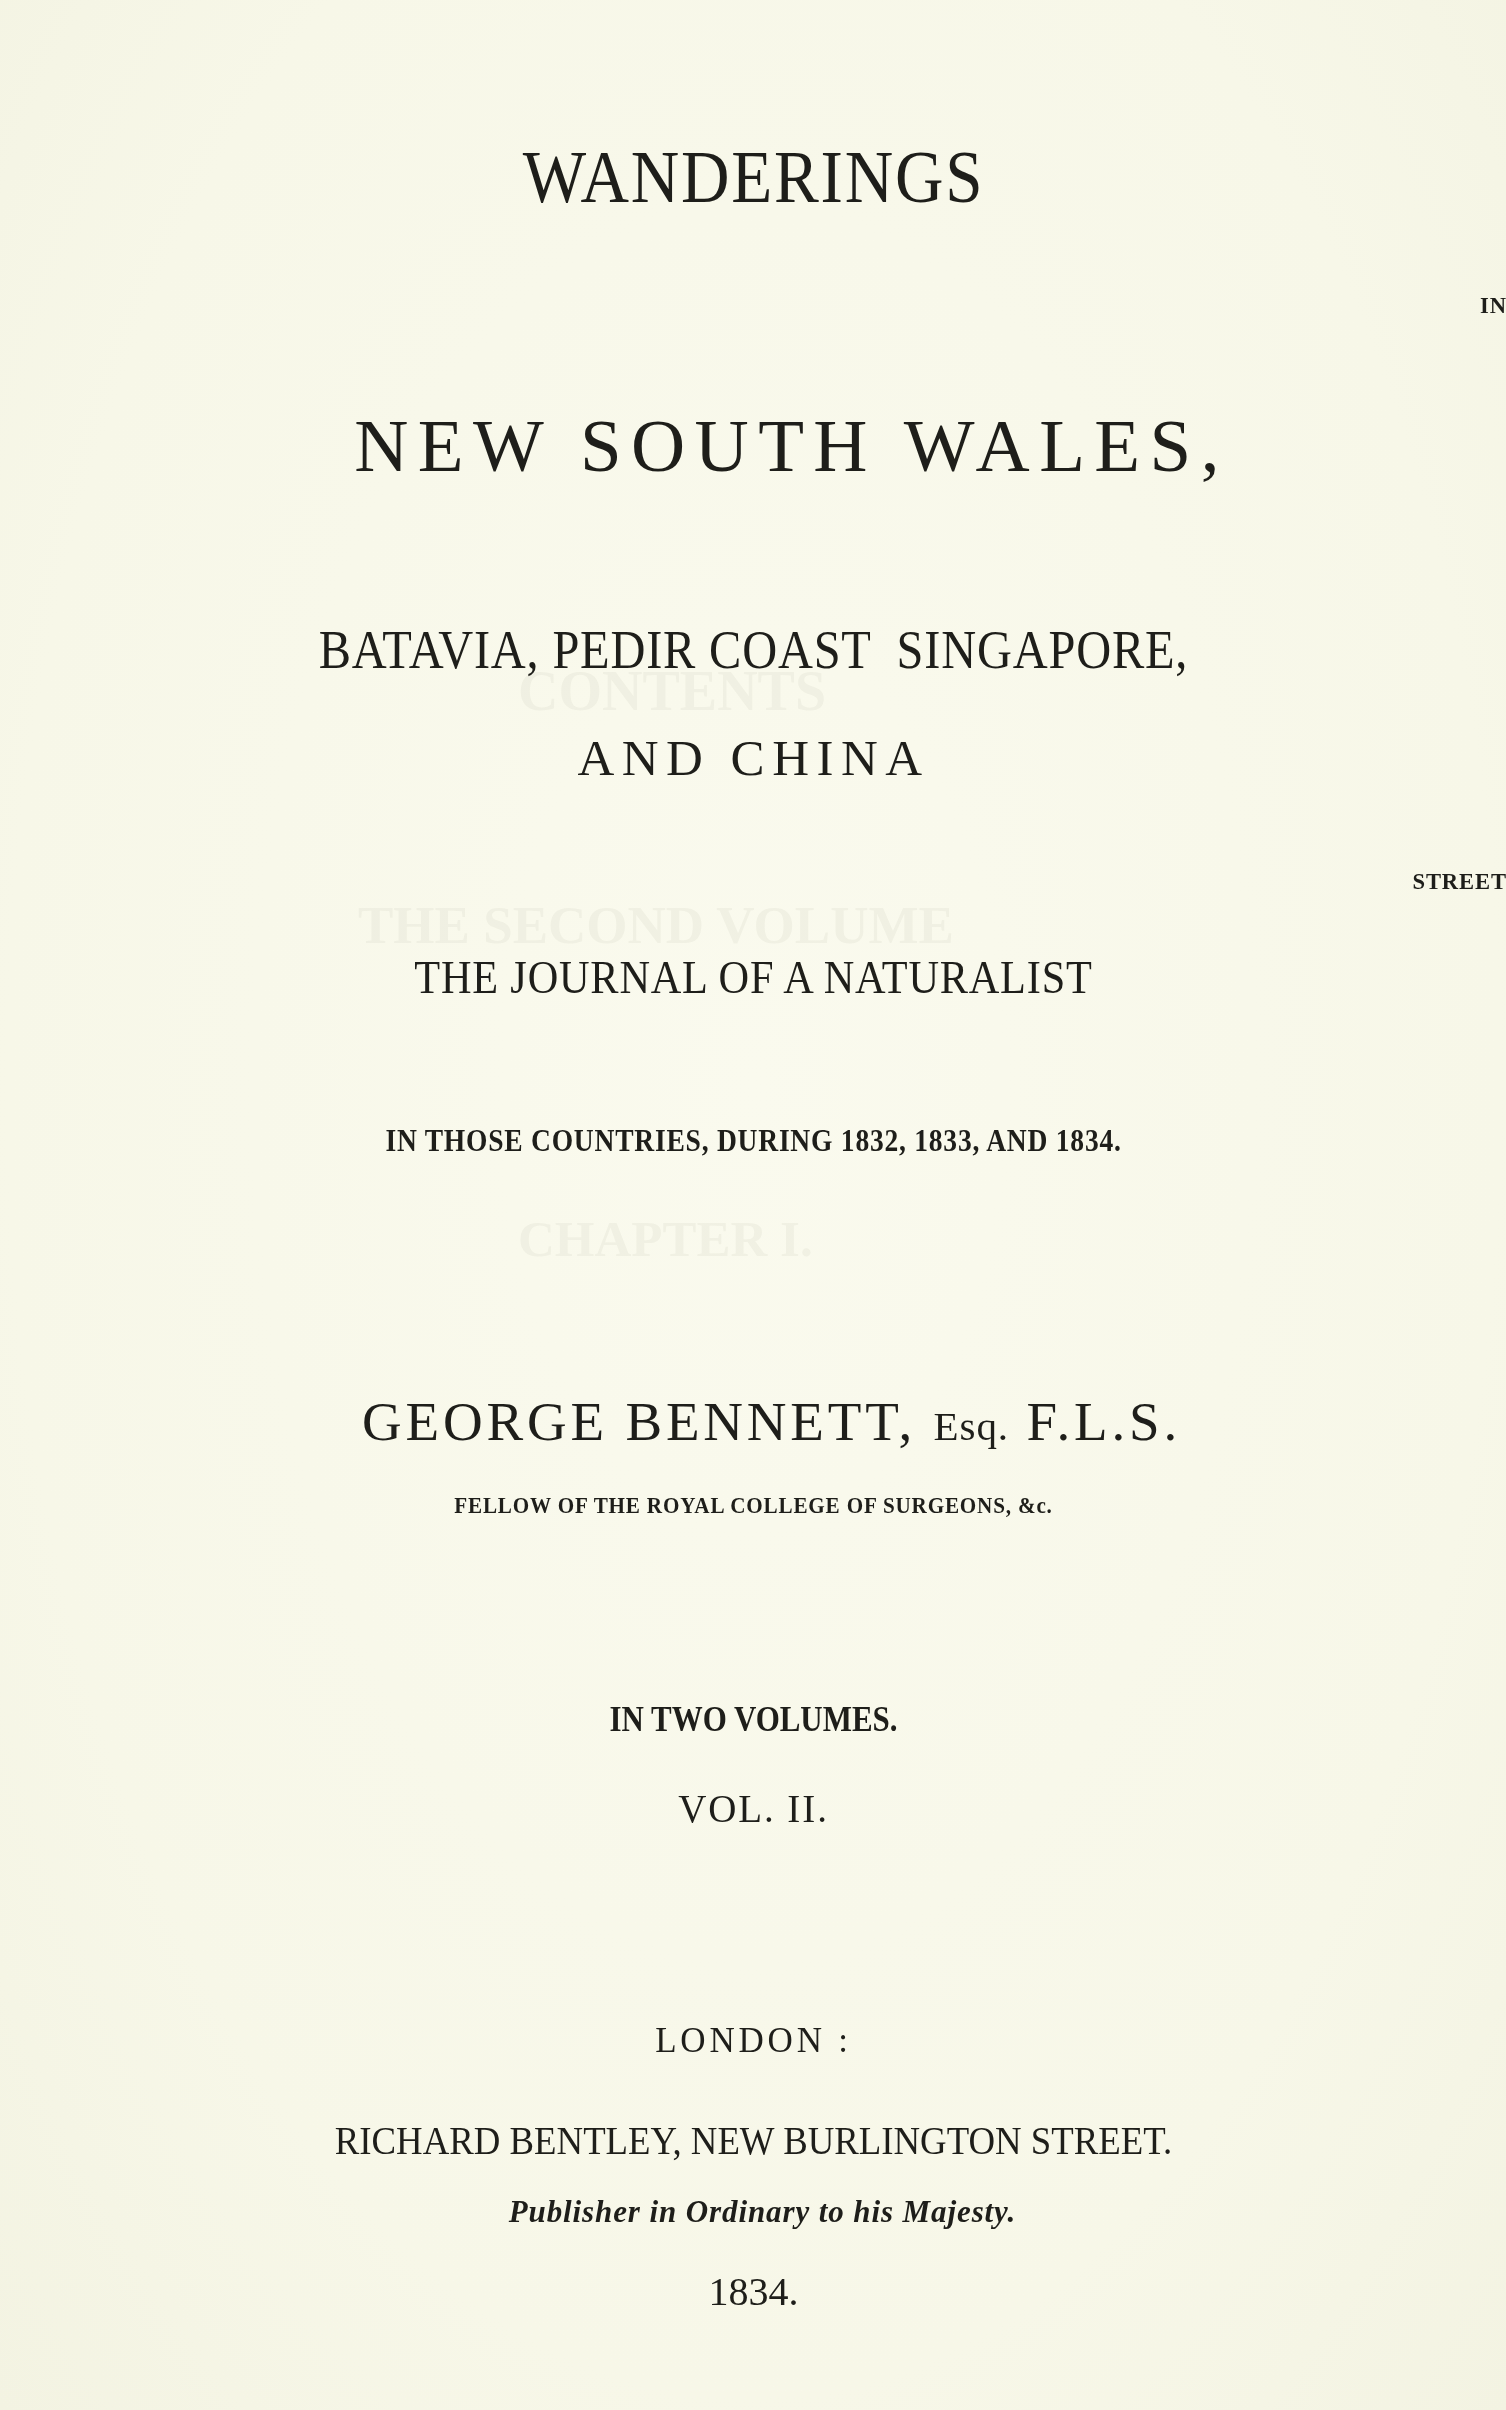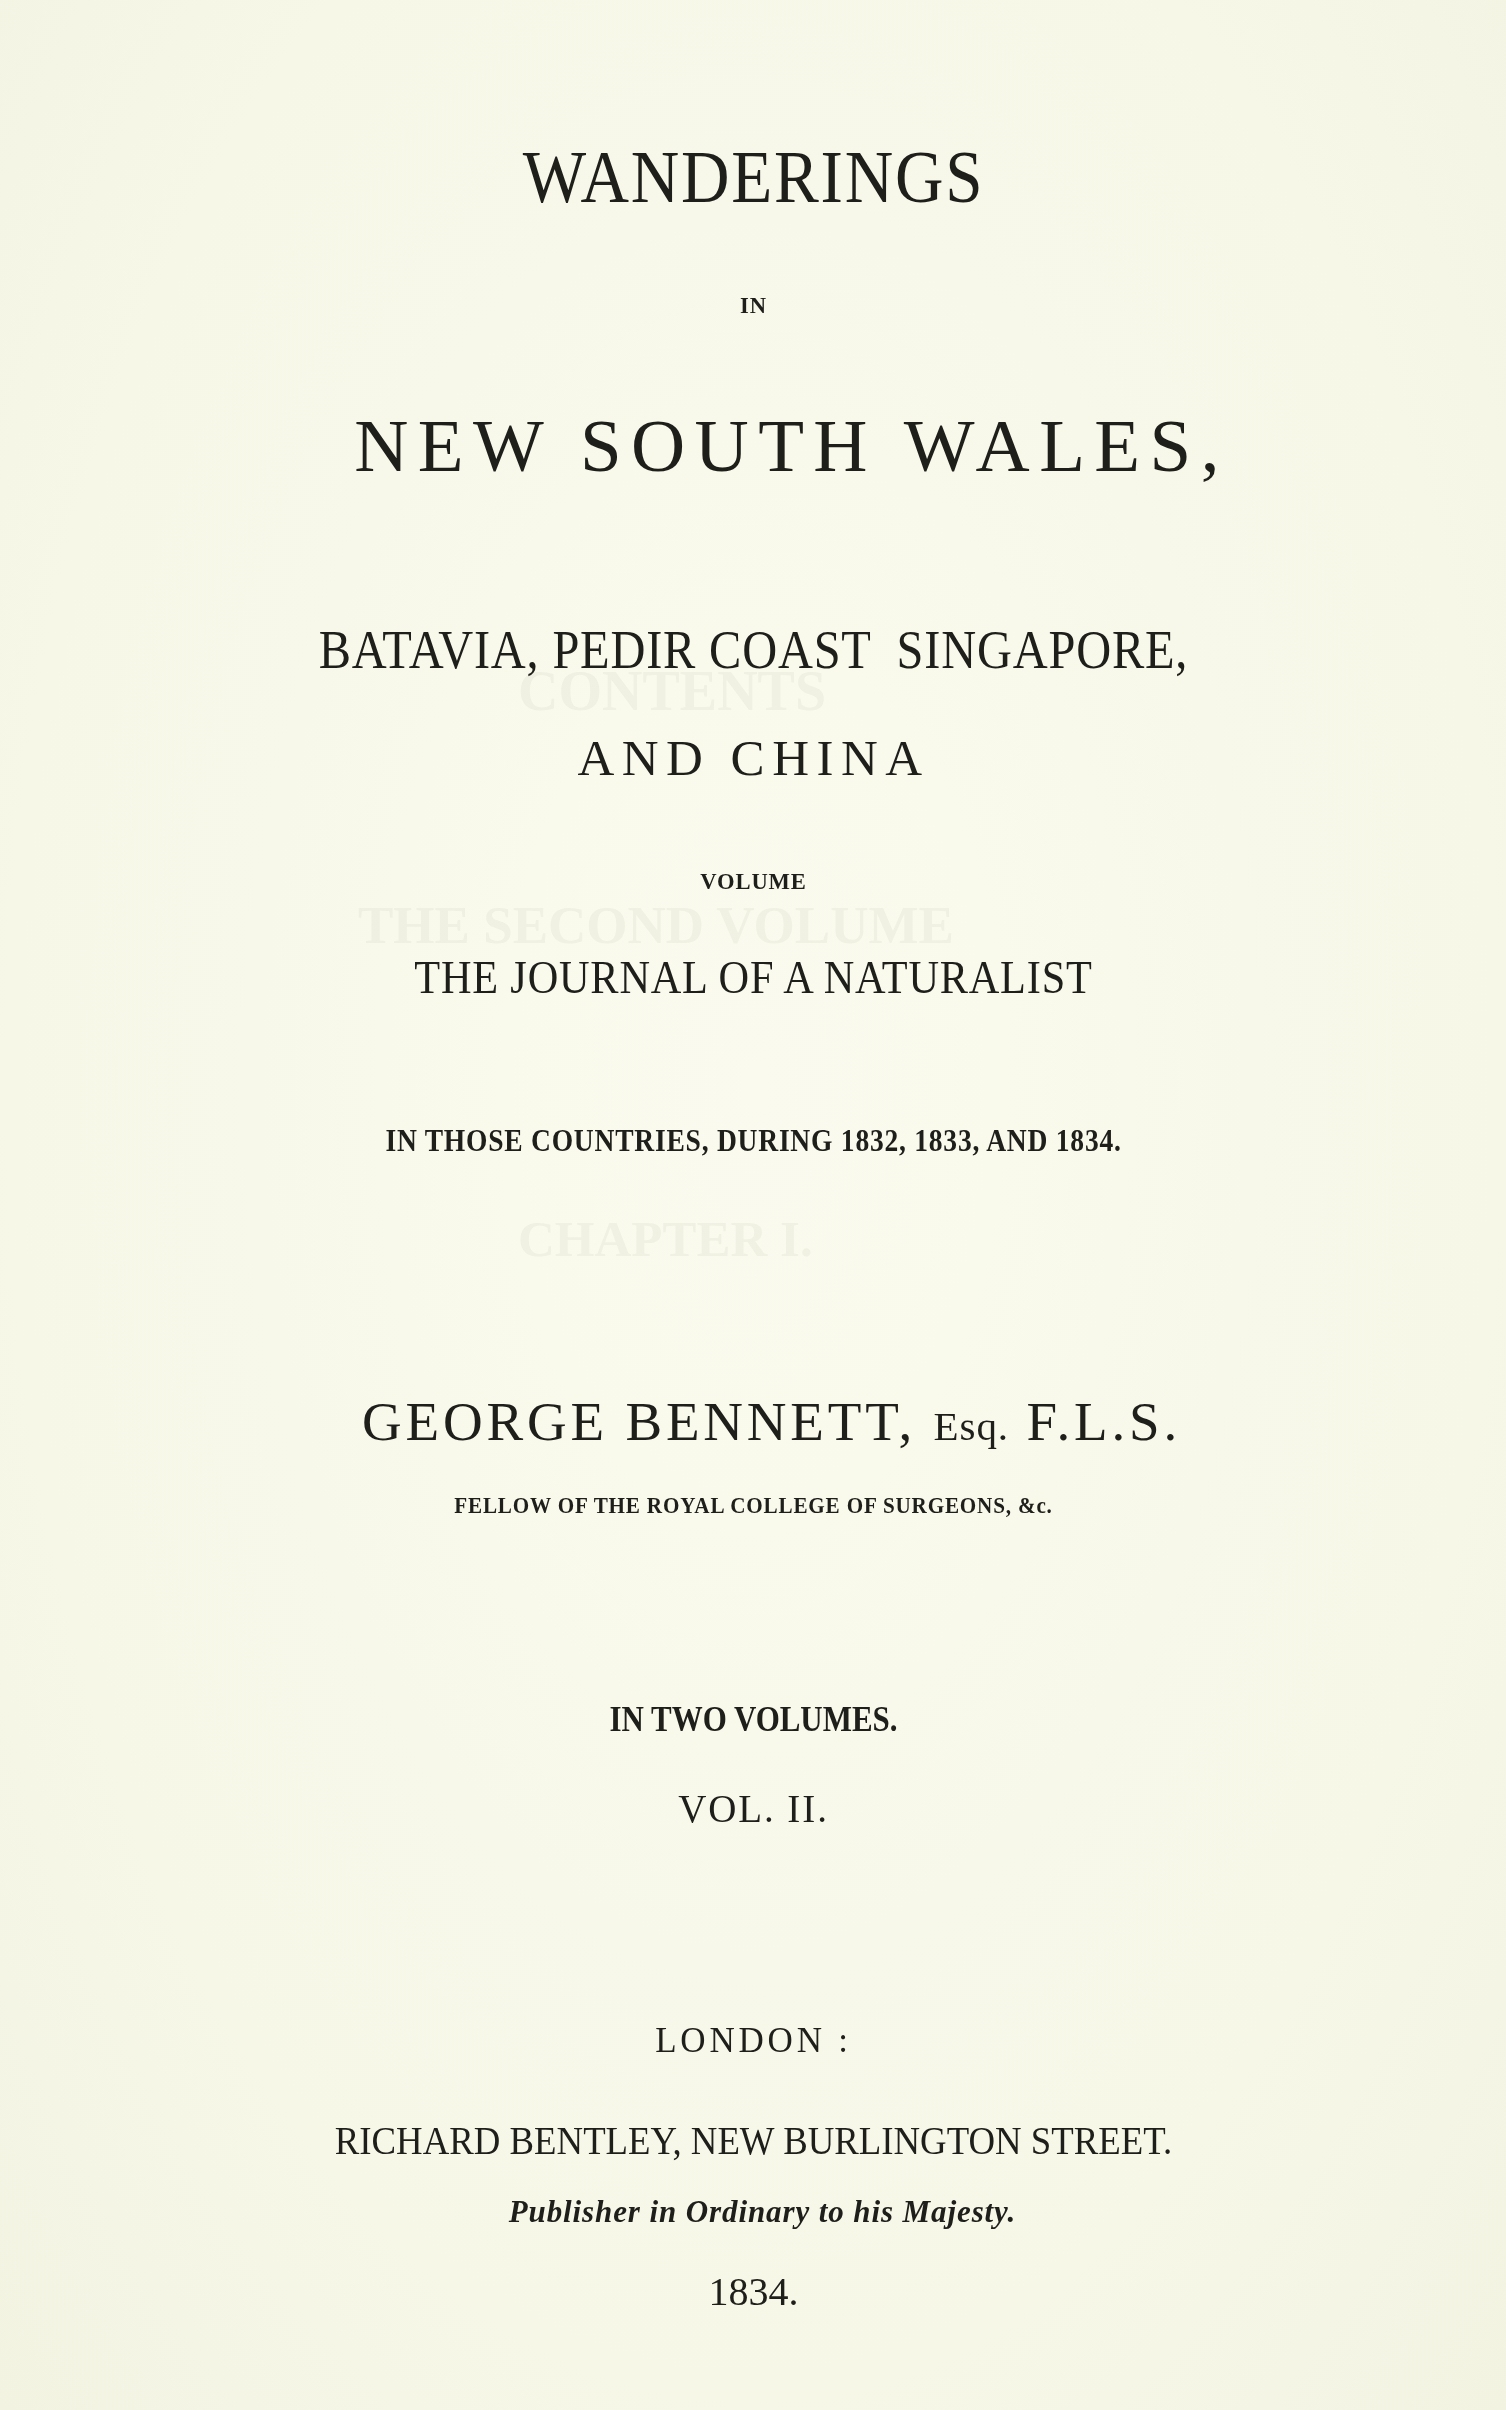--- a/index.html
+++ b/index.html
@@ -33,20 +33,21 @@
     .title-main {
       top: 141px;
       font-size: 73px;
       letter-spacing: 1.9px;
       transform: scaleX(0.92);
     }
     .small-caps-word {
       font-size: 22.6px;
       font-weight: bold;
       letter-spacing: 0.9px;
+      text-align: right;
     }
     .w-in { top: 295px; }
     .nsw {
       top: 408px;
       font-size: 75px;
       letter-spacing: 9.4px;
       padding-left: 38px;
     }
     .places {
       top: 622px;
@@ -138,21 +139,21 @@
 
   <div class="ghost" style="top:659px; left:518px; font-size:56px;">CONTENTS</div>
   <div class="ghost" style="top:895px; left:358px; font-size:53px;">THE SECOND VOLUME</div>
   <div class="ghost" style="top:1210px; left:518px; font-size:51px;">CHAPTER I.</div>
 
   <div class="line title-main">WANDERINGS</div>
   <div class="line small-caps-word w-in">IN</div>
   <div class="line nsw">NEW SOUTH WALES,</div>
   <div class="line places" style="white-space:pre;">BATAVIA, PEDIR COAST  SINGAPORE,</div>
   <div class="line china">AND CHINA</div>
-  <div class="line small-caps-word being">VOLUME</div>
+  <div class="line small-caps-word being">STREET</div>
   <div class="line journal">THE JOURNAL OF A NATURALIST</div>
   <div class="line countries">IN THOSE COUNTRIES, DURING 1832, 1833, AND 1834.</div>
 
   <div class="line author">
     <span>GEORGE BENNETT,</span>
     <span class="esq">Esq.</span>
     <span>F.L.S.</span>
   </div>
 
   <div class="line fellow">FELLOW OF THE ROYAL COLLEGE OF SURGEONS, &amp;c.</div>

